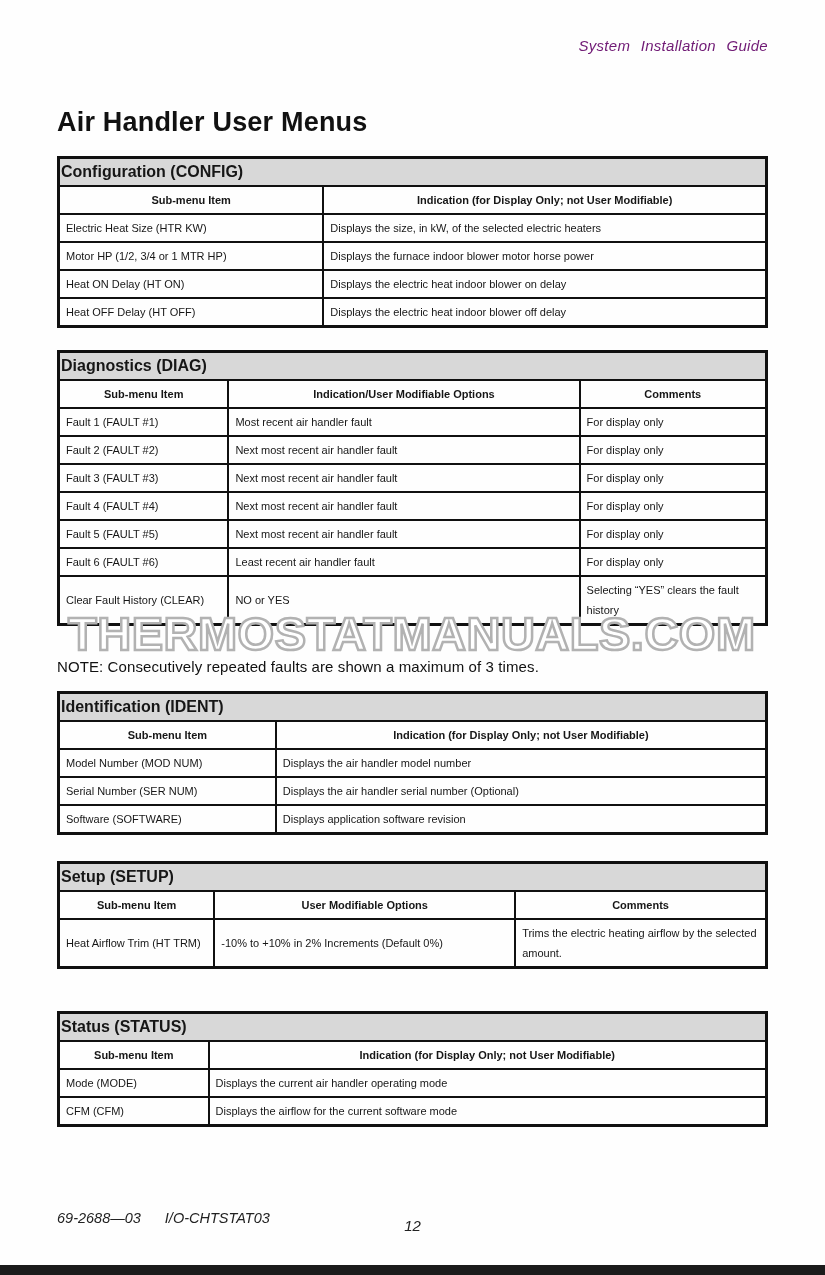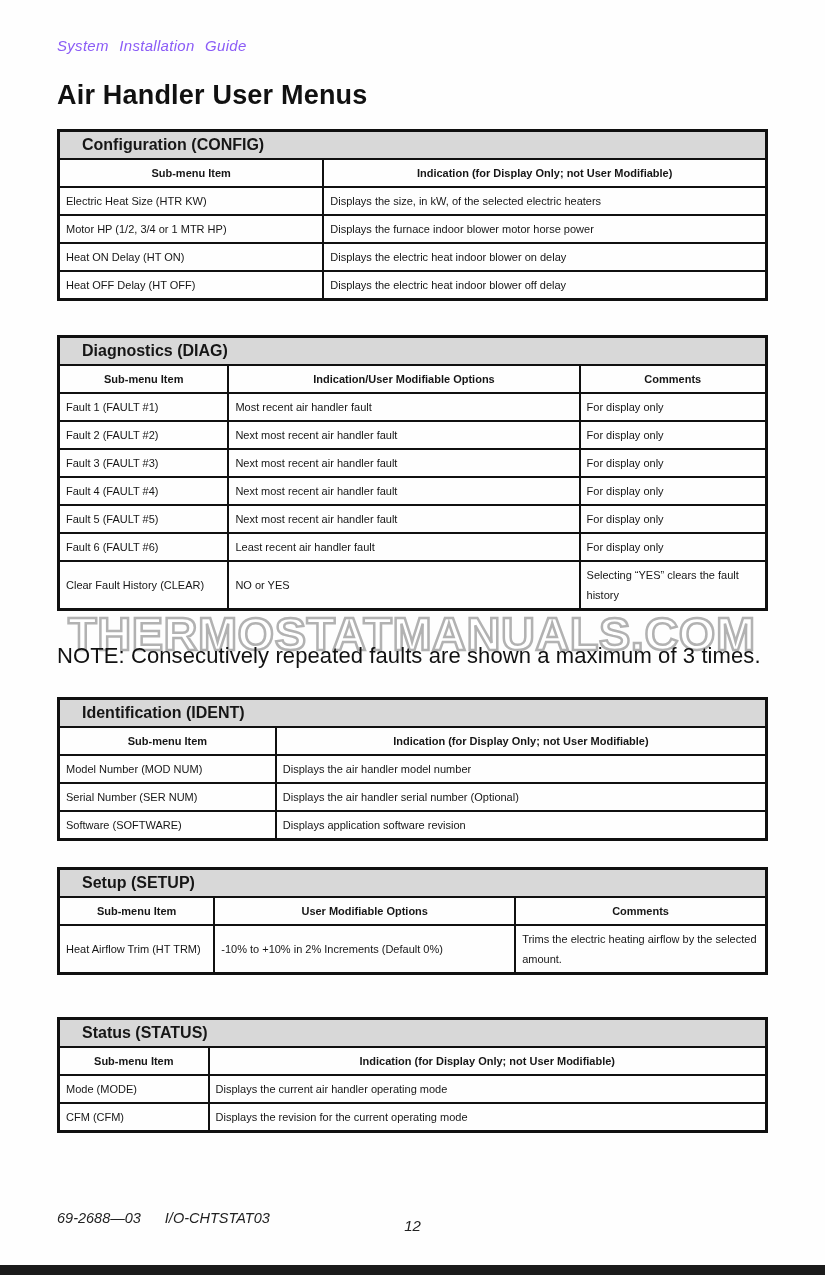--- a/index.html
+++ b/index.html
@@ -12,70 +12,71 @@
     font-family: "Liberation Sans", sans-serif;
     color: #161616;
     padding: 37px 57px 0 57px;
     overflow: hidden;
   }
   .doc-header {
     font-style: italic;
     font-size: 15px;
     word-spacing: 6px;
     letter-spacing: 0.3px;
-    color: #8b5cf6;
+    color: #701a75;
+    text-align: right;
   }
   .page-title {
-    margin: 27px 0 0 0;
+    margin: 54px 0 0 0;
     font-size: 27px;
     line-height: 1.05;
     font-weight: bold;
     letter-spacing: 0.2px;
     color: #111;
   }
   table.menu-table {
     width: 100%;
     border-collapse: collapse;
     table-layout: fixed;
     border: 3px solid #101010;
   }
   #tables-a table.menu-table:nth-of-type(1) { margin-top: 20px; }
-  #tables-a table.menu-table:nth-of-type(2) { margin-top: 34px; }
-  #tables-b table.menu-table:nth-of-type(1) { margin-top: 28px; }
+  #tables-a table.menu-table:nth-of-type(2) { margin-top: 22px; }
+  #tables-b table.menu-table:nth-of-type(1) { margin-top: 16px; }
   #tables-b table.menu-table:nth-of-type(2) { margin-top: 26px; }
   #tables-b table.menu-table:nth-of-type(3) { margin-top: 42px; }
   .menu-table td, .menu-table th {
     border: 2px solid #101010;
     font-size: 11px;
     line-height: 20px;
     padding: 3px 6px;
     vertical-align: middle;
   }
   .menu-table .title-cell {
     background: #d8d8d8;
     font-weight: bold;
     text-align: left;
     height: 19px;
-    padding-left: 22px;
+    padding-left: 1px;
     font-size: 16px;
   }
   .menu-table th {
     font-weight: bold;
     text-align: center;
     height: 20px;
   }
   .menu-table td.data-cell {
     text-align: left;
     height: 21px;
   }
   .note-line {
     position: relative;
     z-index: 3;
     margin-top: 32px;
-    font-size: 22px;
+    font-size: 15px;
     letter-spacing: 0.1px;
     color: #111;
   }
   .watermark {
     position: absolute;
     top: 610px;
     left: 68px;
     z-index: 2;
     font-size: 47px;
     font-weight: bold;
@@ -274,21 +275,21 @@
           <tr>
             <th>Sub-menu Item</th>
             <th>Indication (for Display Only; not User Modifiable)</th>
           </tr>
           <tr>
             <td class="data-cell">Mode (MODE)</td>
             <td class="data-cell">Displays the current air handler operating mode</td>
           </tr>
           <tr>
             <td class="data-cell">CFM (CFM)</td>
-            <td class="data-cell">Displays the revision for the current operating mode</td>
+            <td class="data-cell">Displays the airflow for the current software mode</td>
           </tr>
         </tbody>
       </table>
     </div>
 
   <div class="footer-left">
     <span class="doc-number">69-2688—03</span><span>I/O-CHTSTAT03</span>
   </div>
 
   <div class="page-num">12</div>

